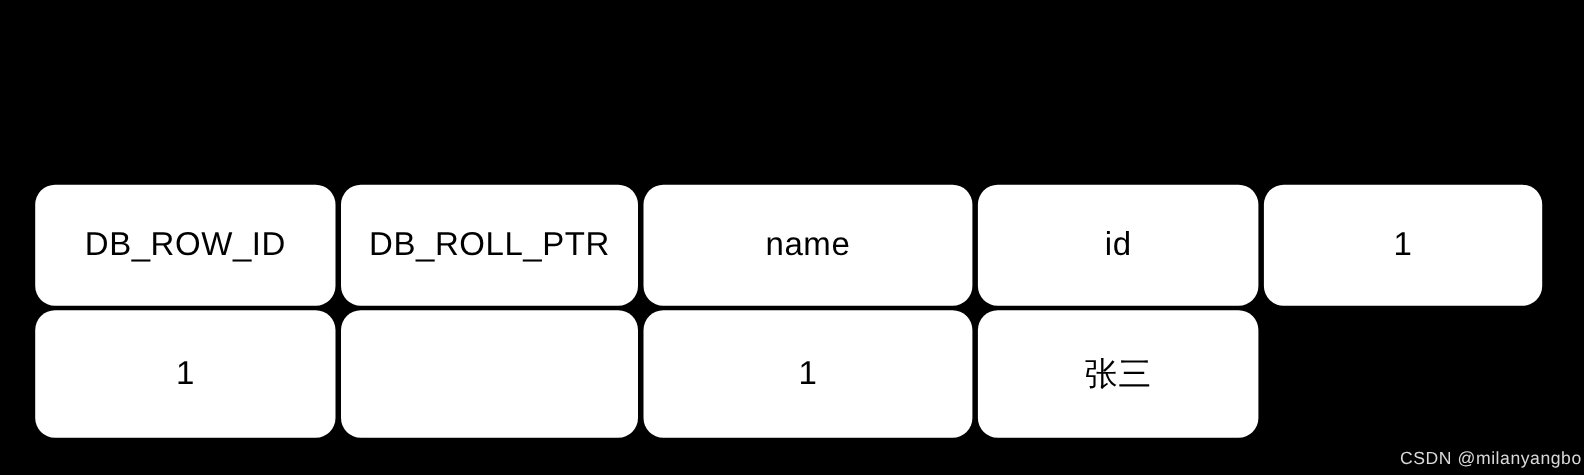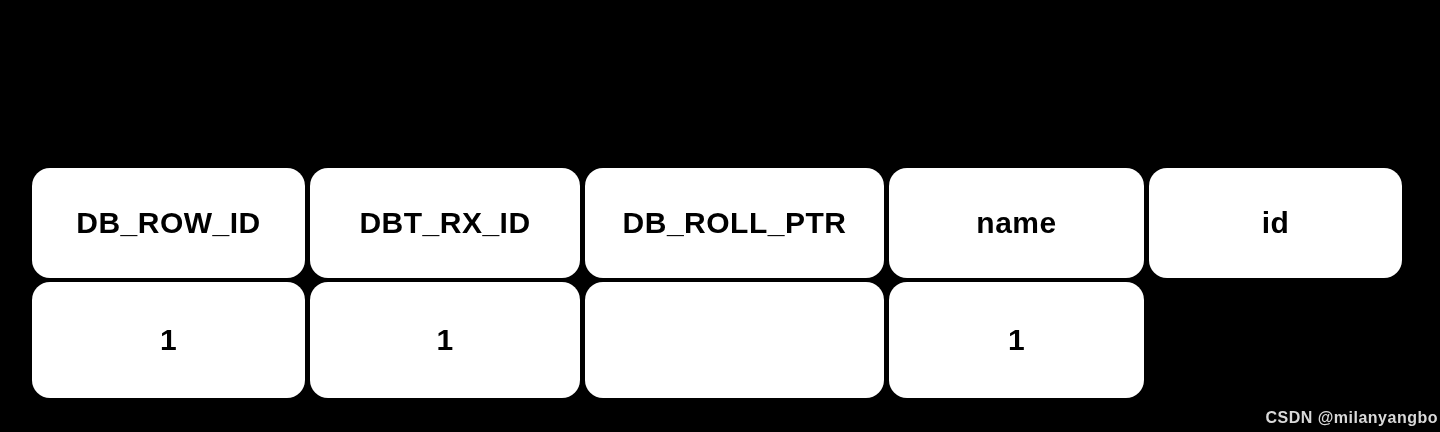--- a/index.html
+++ b/index.html
@@ -1,21 +1,21 @@
 <!DOCTYPE html>
 <html style="--background: #000000; --cell-bg: #ffffff; --cell-text: #000000; --watermark: #d9d9d9;"><head>
 <meta charset="utf-8">
 <style>
   :root {
     --background: #000000;
     --cell-bg: #ffffff;
     --cell-text: #000000;
     --watermark: #d9d9d9;
   }
-  * { margin: 0; padding: 0; box-sizing: border-box; font-weight: bold; }
+  * { margin: 0; padding: 0; box-sizing: border-box; }
   html, body {
     width: 1440px;
     height: 432px;
     background: var(--background);
     font-family: "Liberation Sans", "DejaVu Sans", sans-serif;
     overflow: hidden;
   }
   .stage {
     position: relative;
     width: 1440px;
@@ -52,25 +52,25 @@
     letter-spacing: 0.5px;
     white-space: nowrap;
   }
 </style>
 </head>
 <body>
 
 <div class="stage">
   <div class="grid">
     <div class="cell header">DB_ROW_ID</div>
-    <div class="cell header">DBT_RX_ID</div>
     <div class="cell header">DB_ROLL_PTR</div>
     <div class="cell header">name</div>
     <div class="cell header">id</div>
 
     <div class="cell">1</div>
     <div class="cell">1</div>
     <div class="cell"></div>
     <div class="cell">1</div>
+    <div class="cell">张三</div>
   </div>
 
   <div class="watermark">CSDN @milanyangbo</div>
 </div>
 
 </body></html>

